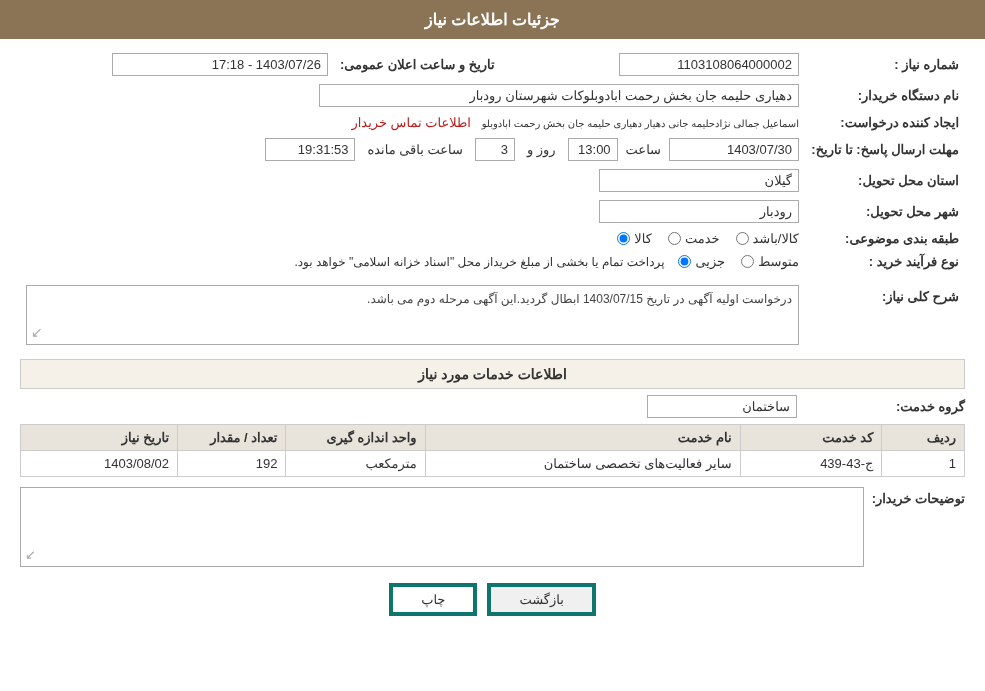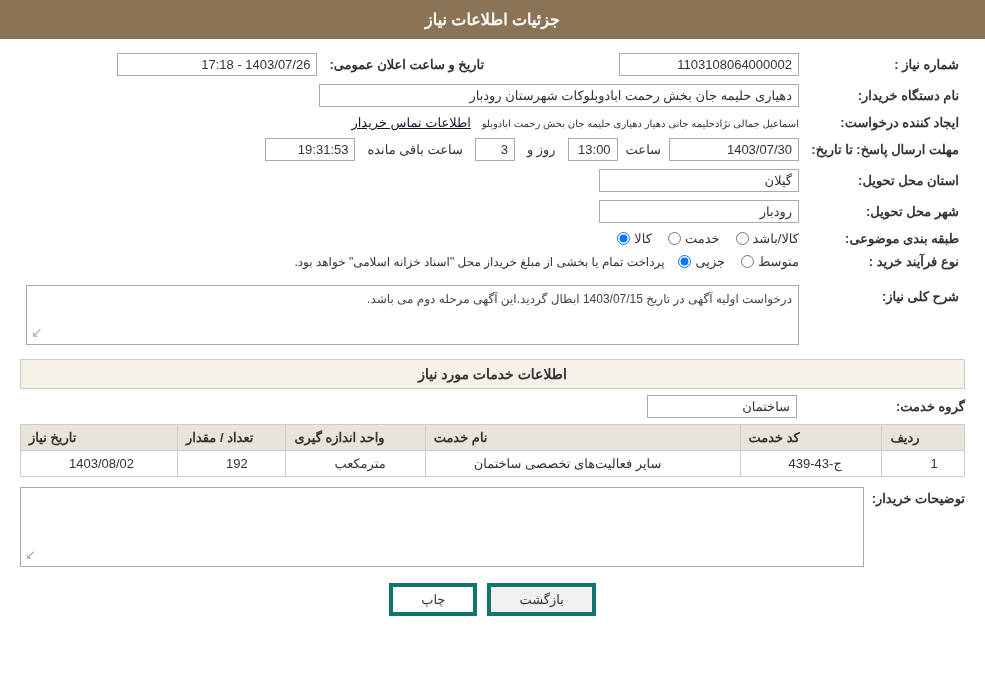--- a/index.html
+++ b/index.html
@@ -53,22 +53,21 @@
       min-height: 22px;
       display: inline-block;
     }
     .input-medium {
       width: 200px;
     }
     .input-date {
       width: 130px;
     }
     .blue-link {
-      color: #0f172a;
-      text-decoration: underline;
+      color: #b91c1c;
       cursor: pointer;
       text-align: center;
     }
     .radio-group {
       display: flex;
       gap: 16px;
       align-items: center;
       direction: rtl;
     }
     .radio-item {
@@ -109,21 +108,21 @@
       font-size: 14px;
     }
     .services-table {
       width: 100%;
       border-collapse: collapse;
       margin-top: 6px;
     }
     .services-table th, .services-table td {
       border: 1px solid #ccc;
       padding: 5px 8px;
-      text-align: left;
+      text-align: right;
     }
     .services-table th {
       background: #e8e4dc;
       font-weight: bold;
     }
     .services-table td {
       background: #fff;
       padding-left: 48px;
     }
     .buyer-notes-section {
@@ -192,21 +191,21 @@
 
       <tbody>
           <tr>
         <td class="label-cell">شماره نیاز :</td>
         <td class="value-cell">
           <div class="input-box input-medium" style="width:180px;">1103108064000002</div>
         </td>
         <td style="width:40px;"></td>
         <td class="label-cell" style="text-align:left;">تاریخ و ساعت اعلان عمومی:</td>
         <td class="value-cell">
-          <div class="input-box" style="width:200px;">1403/07/26 - 17:18</div>
+          <div class="input-box" style="width:216px;">1403/07/26 - 17:18</div>
         </td>
       </tr>
 
       <tr>
         <td class="label-cell">نام دستگاه خریدار:</td>
         <td colspan="4" class="value-cell">
           <div class="input-box" style="width:480px;">دهیاری حلیمه جان بخش رحمت ابادوبلوکات شهرستان رودبار</div>
         </td>
       </tr>
 

